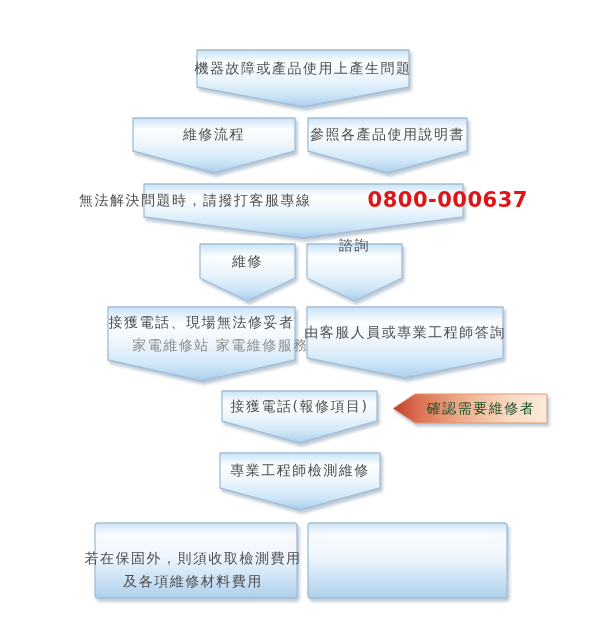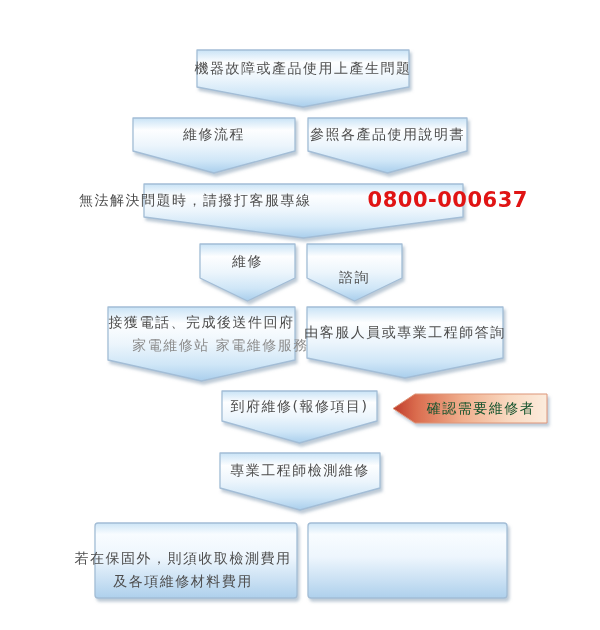--- a/index.html
+++ b/index.html
@@ -82,44 +82,44 @@
     <span class="row">
       <span>無法解決問題時，請撥打客服專線</span>
       <span class="phone">0800-000637</span>
     </span>
   </div>
 
   <div class="label" style="left:200px;top:244px;width:95px;height:34px">
     <span>維修</span>
   </div>
 
-  <div class="label" style="left:307px;top:260px;width:95px;height:34px">
+  <div class="label" style="left:307px;top:228px;width:95px;height:34px">
     <span>諮詢</span>
   </div>
 
   <div class="label" style="left:108px;top:307px;width:187px;height:53px">
-    <span>接獲電話、完成後送件回府</span>
+    <span>接獲電話、現場無法修妥者</span>
     <span class="muted">家電維修站 家電維修服務</span>
   </div>
 
   <div class="label" style="left:307px;top:307px;width:196px;height:51px">
     <span>由客服人員或專業工程師答詢</span>
   </div>
 
   <div class="label" style="left:222px;top:391px;width:155px;height:30px">
-    <span>到府維修(報修項目)</span>
+    <span>接獲電話(報修項目)</span>
   </div>
 
   <div class="label arrow-label" style="left:415px;top:394px;width:132px;height:29px">
     <span>確認需要維修者</span>
   </div>
 
   <div class="label" style="left:220px;top:453px;width:160px;height:35px">
     <span>專業工程師檢測維修</span>
   </div>
 
-  <div class="label" style="left:82px;top:523px;width:202px;height:93px">
+  <div class="label" style="left:92px;top:523px;width:202px;height:93px">
     <span>若在保固外，則須收取檢測費用</span>
     <span>及各項維修材料費用</span>
   </div>
 
 
 </div>
 
 </body></html>

